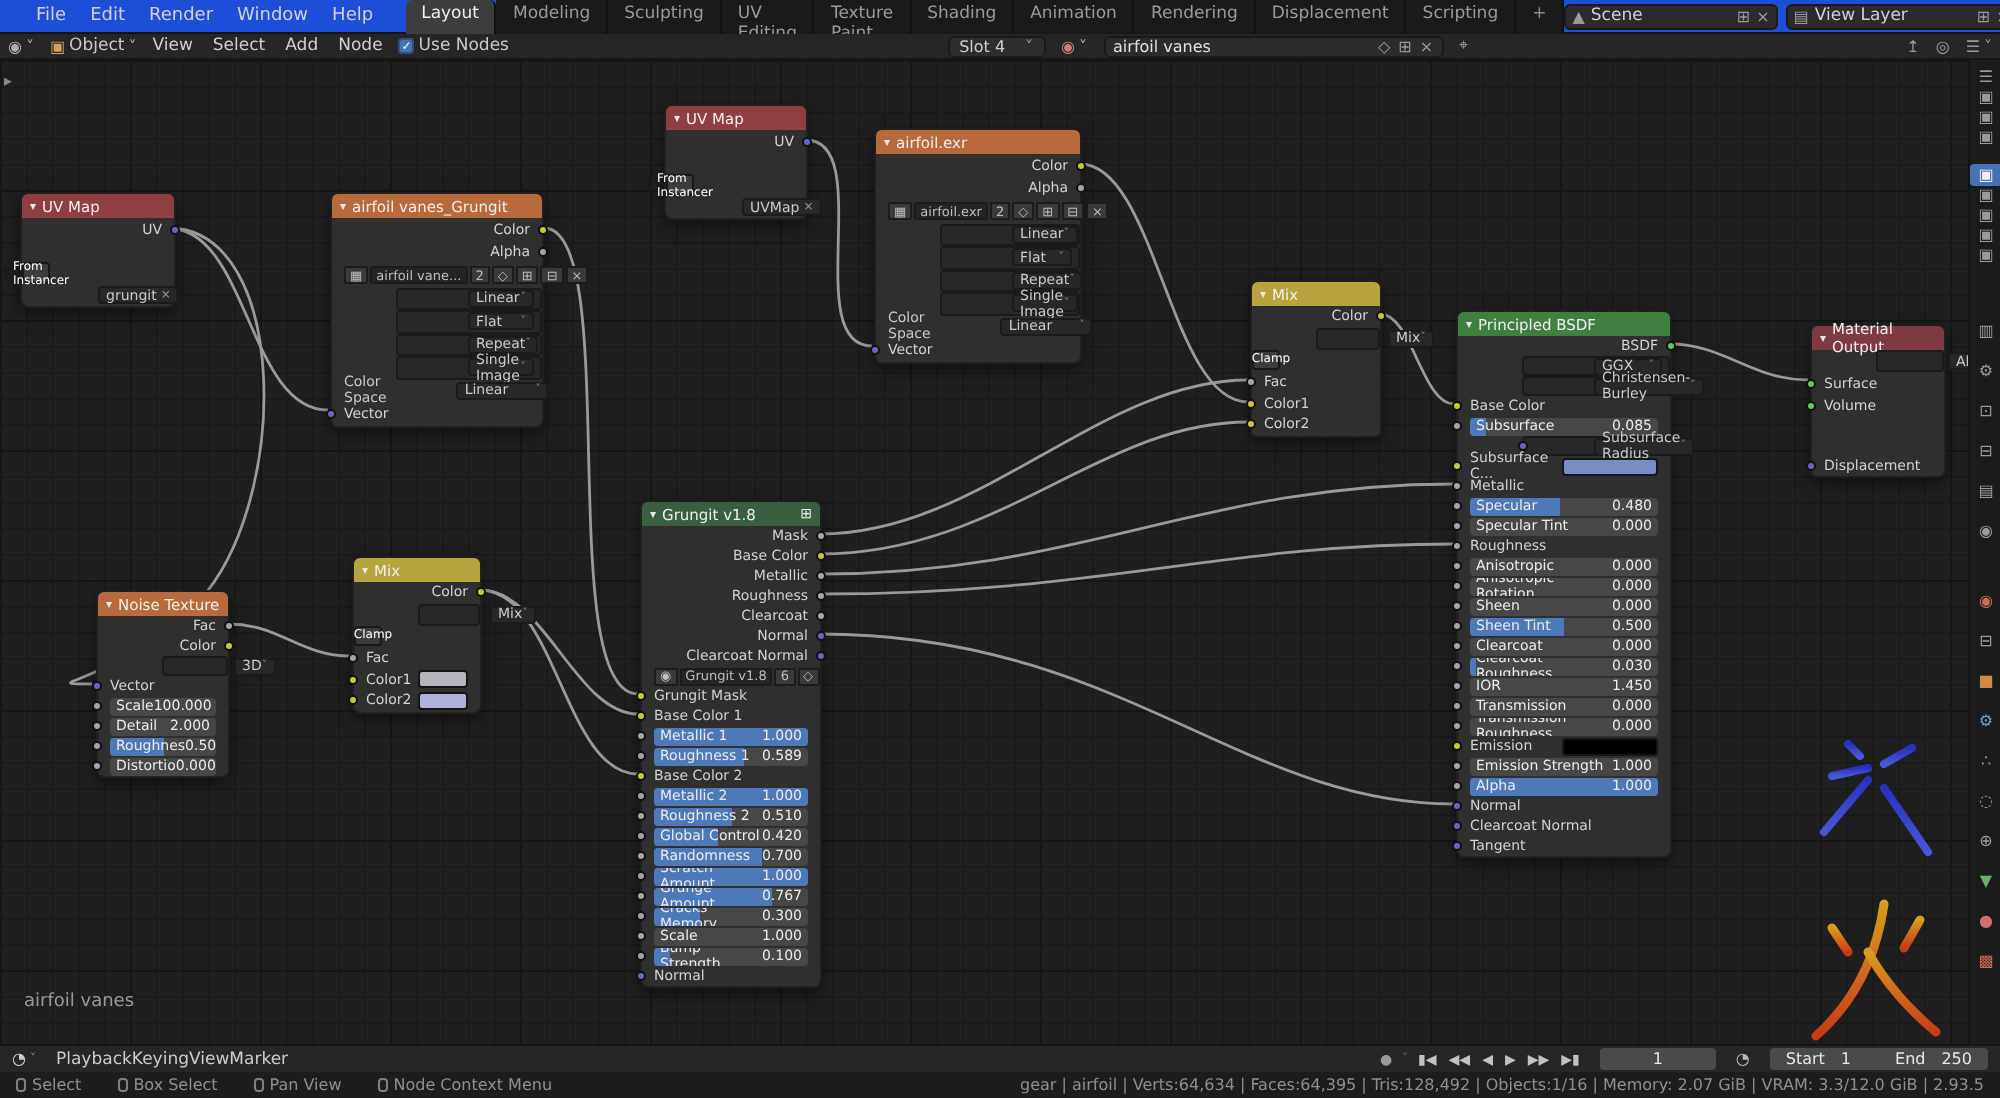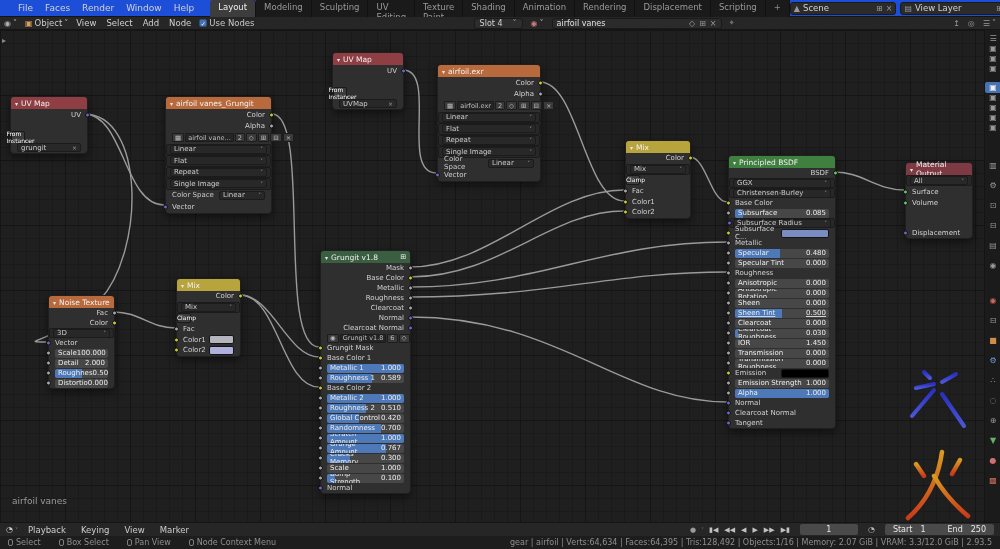--- a/index.html
+++ b/index.html
@@ -57,21 +57,21 @@
   .nh { height:12px; display:flex; align-items:center; gap:3px; padding:0 4px;
     border-radius:3px 3px 0 0; color:#f0f0f0; font-size:7.5px; }
   .nh .caret { font-size:6px; color:#e8e8e8; }
   .nh .hicon { margin-left:auto; font-size:7px; }
   .nrow { position:relative; display:flex; align-items:center; padding:0 6px; gap:3px; }
   .nrow.out { justify-content:flex-end; }
   .sock { position:absolute; width:5px; height:5px; border-radius:50%; border:1px solid #101010; top:50%;
     transform:translateY(-50%); z-index:3; }
   .sock.sl { left:-3px; } .sock.sr { right:-3px; }
   .dd { flex:1; background:#282828; border:1px solid #1b1b1b; border-radius:2px; height:9px;
-    display:flex; align-items:center; justify-content:space-between; padding:0 3px; color:#cbcbcb; }
+    display:flex; align-items:center; justify-content:space-between; padding:0 3px; color:#cbcbcb;margin-left:32px; }
   .dd .chev { color:#8a8a8a; font-size:5.5px; }
   .dd .xx { color:#9a9a9a; font-size:6px; margin-left:2px; }
   .dd2l { flex:1; color:#c9c9c9; }
   .dd.half { flex:0 0 46px; }
   .slider { flex:1; position:relative; background:#474747; border-radius:2px; height:9px; overflow:hidden;
     display:flex; align-items:center; justify-content:space-between; padding:0 3px; color:#ececec; }
   .slider .fill { position:absolute; left:0; top:0; bottom:0; background:#4d79b8; z-index:0; }
   .slider span { position:relative; z-index:1; }
   .ckbx { width:7px; height:7px; border-radius:1px; background:#3a3a3a; border:1px solid #191919; }
   .swatch { flex:1; height:9px; border-radius:2px; border:1px solid #151515; }
@@ -105,21 +105,21 @@
 </style>
 </head>
 <body>
 
 <div class="app">
 
   <div class="topbar">
     <span class="blogo"></span>
     <span style="display:flex">
         <span class="tmenu">File</span>
-        <span class="tmenu">Faces</span>
+        <span class="tmenu">Edit</span>
         <span class="tmenu">Render</span>
         <span class="tmenu">Window</span>
         <span class="tmenu">Help</span>
       </span>
     <span class="tabs">
         <span class="tab active">Layout</span>
         <span class="tab">Modeling</span>
         <span class="tab">Sculpting</span>
         <span class="tab">UV Editing</span>
         <span class="tab">Texture Paint</span>
@@ -519,21 +519,21 @@
           </div>
         </div>
         <div class="nrow sl" style="height: 10px;">
           <span class="sock sl" style="background: rgb(166, 166, 166);"></span>
           <div class="slider">
             <span class="fill" style="width: 0%;"></span>
             <span>Sheen</span>
             <span>0.000</span>
           </div>
         </div>
-        <div class="nrow sl" style="height: 10px; text-decoration: underline;">
+        <div class="nrow sl" style="height: 10px;">
           <span class="sock sl" style="background: rgb(166, 166, 166);"></span>
           <div class="slider">
             <span class="fill" style="width: 50%;"></span>
             <span>Sheen Tint</span>
             <span>0.500</span>
           </div>
         </div>
         <div class="nrow sl" style="height: 10px;">
           <span class="sock sl" style="background: rgb(166, 166, 166);"></span>
           <div class="slider">
@@ -897,21 +897,21 @@
       <span class="pico" style="top: 405px; color: rgb(106, 176, 106);">▼</span>
       <span class="pico" style="top: 425px; color: rgb(208, 112, 112);">●</span>
       <span class="pico" style="top: 445px; color: rgb(201, 106, 90);">▩</span>
     </div>
 
   <div class="timeline">
     <span class="tl-dd">
       <span style="font-size:8px">◔</span>
       <span style="font-size:6px;color:#8a8a8a">˅</span>
     </span>
-    <span style="display:flex;gap:15px">
+    <span style="display:flex;gap:0">
         <span>Playback</span>
         <span>Keying</span>
         <span>View</span>
         <span>Marker</span>
       </span>
     <span class="transport">
       <span style="color:#9a9a9a">●</span>
       <span style="color:#6a6a6a;font-size:6px">˅</span>
       <span style="display:flex;gap:6px">
           <span>▮◀</span>

